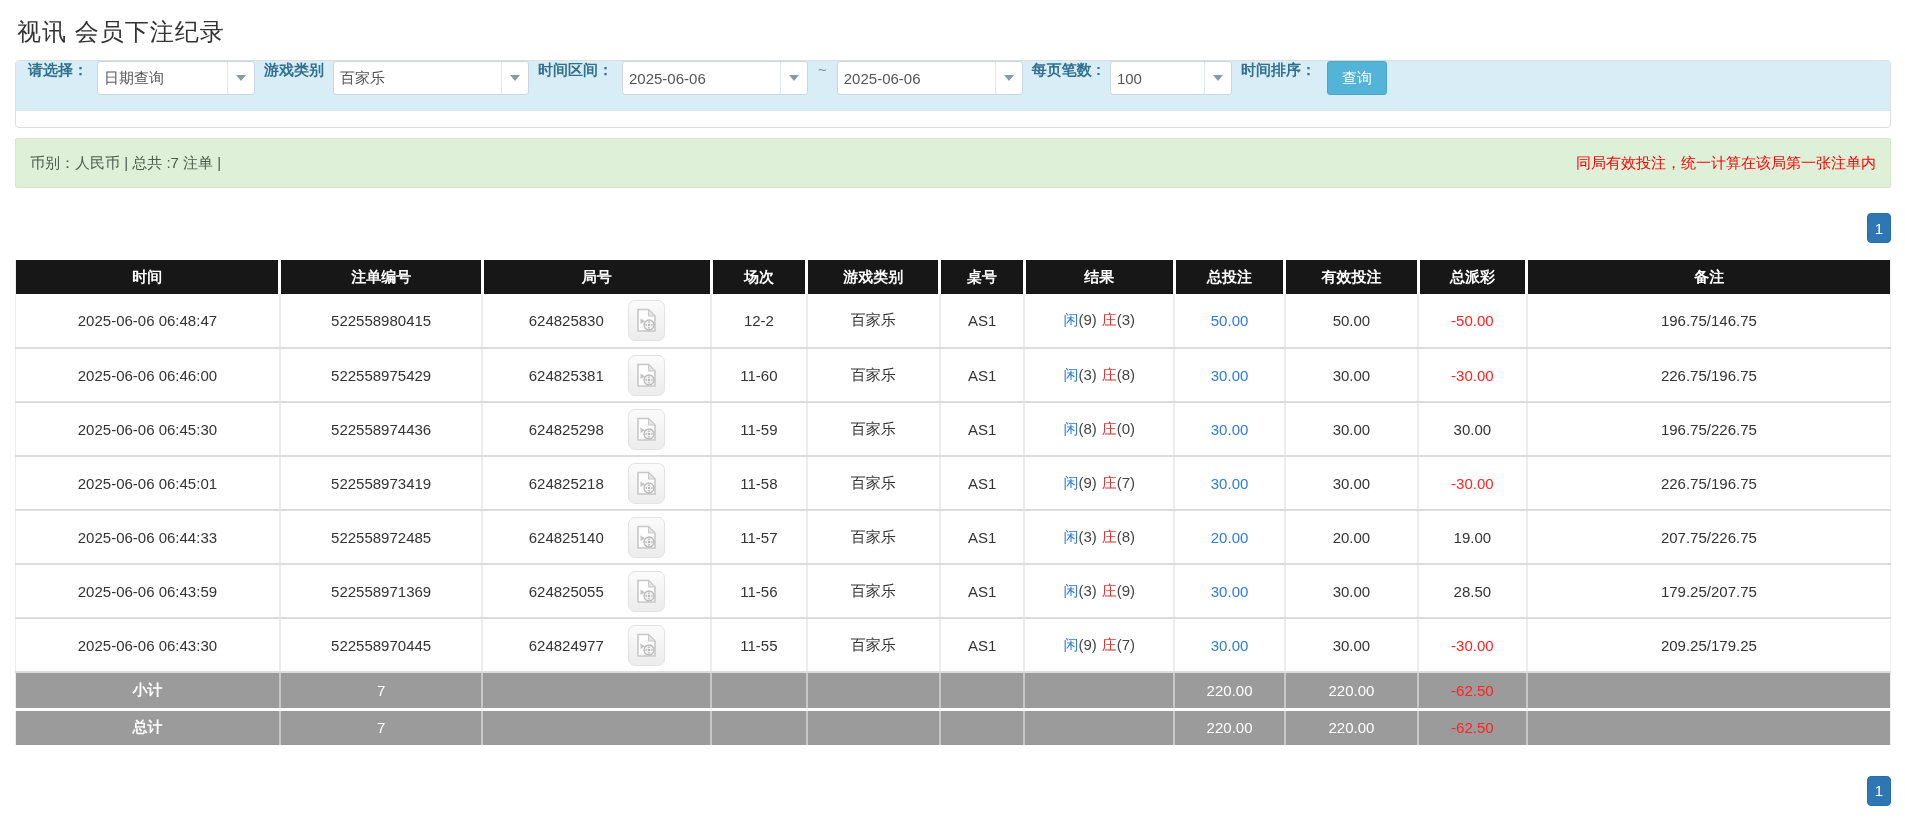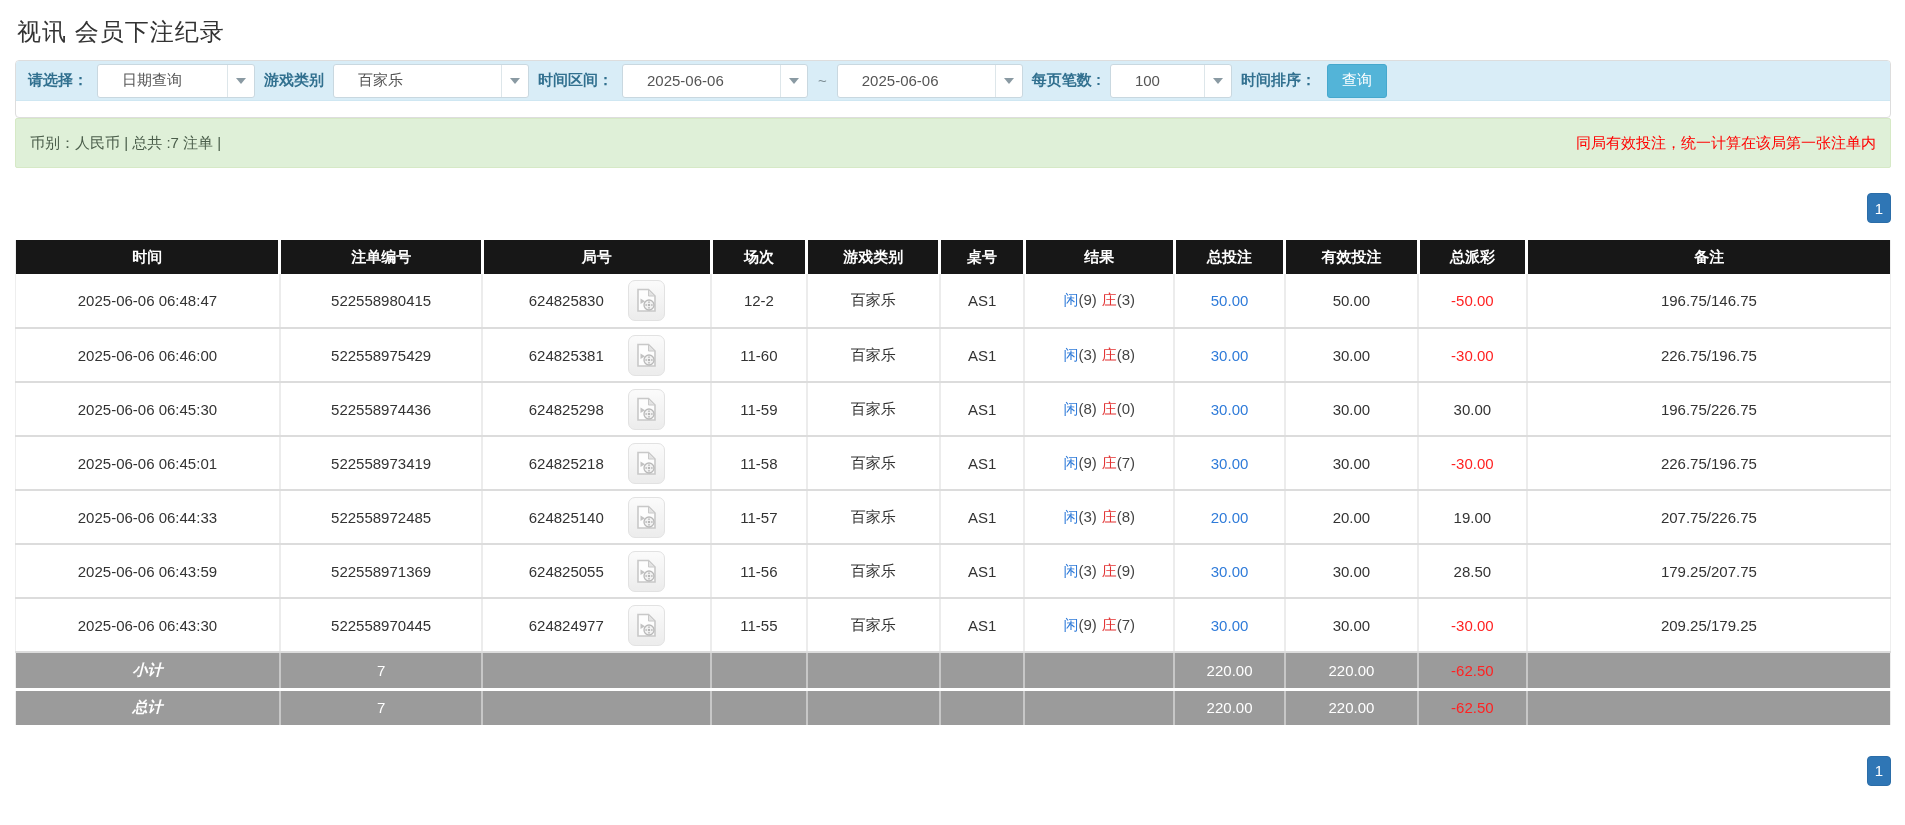--- a/index.html
+++ b/index.html
@@ -14,32 +14,32 @@
   .page-title {
     font-size: 24px; font-weight: 400; color: #333;
     padding: 16px 0 12px 2px; letter-spacing: 1px;
   }
 
   
   .filter-panel { border: 1px solid #ddd; border-radius: 4px; background: #fff; }
   .filter-heading {
     background: var(--filter-bg, #d9edf7);
     border-bottom: 1px solid #cfe7f2;
-    height: 40px; display: flex; align-items: center; gap: 9px; padding: 0 12px;
+    height: 50px; display: flex; gap: 9px; padding: 0 12px;
     border-radius: 3px 3px 0 0;
   }
   .filter-body { height: 16px; }
   .f-label { font-size: 15px; font-weight: bold; color: #31708f; white-space: nowrap; }
   .tilde { color: #7a8a91; font-size: 15px; padding: 0 1px; }
   .select-box {
     background: #fff; border: 1px solid #c9d8e0; border-radius: 3px;
     height: 34px; display: flex; align-items: center; cursor: pointer;
   }
   .select-box .sel-text {
-    flex: 1; font-size: 15px; color: #555; padding: 0 24px; white-space: nowrap;
+    flex: 1; font-size: 15px; color: #555; padding: 0 6px; white-space: nowrap;
     overflow: hidden;
   }
   .select-box .caret-seg {
     width: 27px; align-self: stretch; border-left: 1px solid #dde6ea;
     display: flex; align-items: center; justify-content: center;
   }
   .caret-down {
     width: 0; height: 0; border-left: 5px solid transparent;
     border-right: 5px solid transparent; border-top: 6px solid #8a9aa3;
   }
@@ -49,21 +49,21 @@
   .w-size   { width: 122px; }
   .w-sort   { width: 192px; }
   .search-btn {
     background: var(--search-btn, #53b4d8); color: #fff; border: 1px solid #46a8cd;
     border-radius: 3px; height: 34px; padding: 0 14px; font-size: 15px;
     cursor: pointer; margin-left: 2px;
   }
 
   
   .summary-bar {
-    background: var(--success-bg, #dff0d8);
+    margin-top: 10px; background: var(--success-bg, #dff0d8);
     border: 1px solid #d6e9c6; border-radius: 2px;
     height: 50px; display: flex; align-items: center; justify-content: space-between;
     padding: 0 14px;
   }
   .summary-left { color: #4a5d4a; font-size: 15px; }
   .summary-note { color: var(--note-red, #ff0000); font-size: 15px; }
 
   
   .pagination-row { display: flex; justify-content: flex-end; }
   .pagination-row.top { margin: 25px 0 17px 0; }
@@ -104,21 +104,21 @@
     background: linear-gradient(#fbfbfb, #ececec);
     display: inline-flex; align-items: center; justify-content: center; cursor: pointer;
   }
 
   
   .records tr.sumrow td {
     background: var(--summary-bg, #9b9b9b); color: #fff; height: 37px;
     border-right: 2px solid #c7c7c7; border-bottom: 3px solid #fff; font-size: 15px;
   }
   .records tr.sumrow td:last-child { border-right: none; }
-  .records tr.sumrow td.sum-label { font-weight: bold; font-style: italic; }
+  .records tr.sumrow td.sum-label { font-weight: bold; }
   .records tr.sumrow td.c-payout { color: var(--negative-red, #ff2222); margin-top: 10px; }
 </style>
 </head>
 <body>
 
 <div class="page">
 
   <h1 class="page-title">视讯 会员下注纪录</h1>
 
   <div class="filter-panel">

